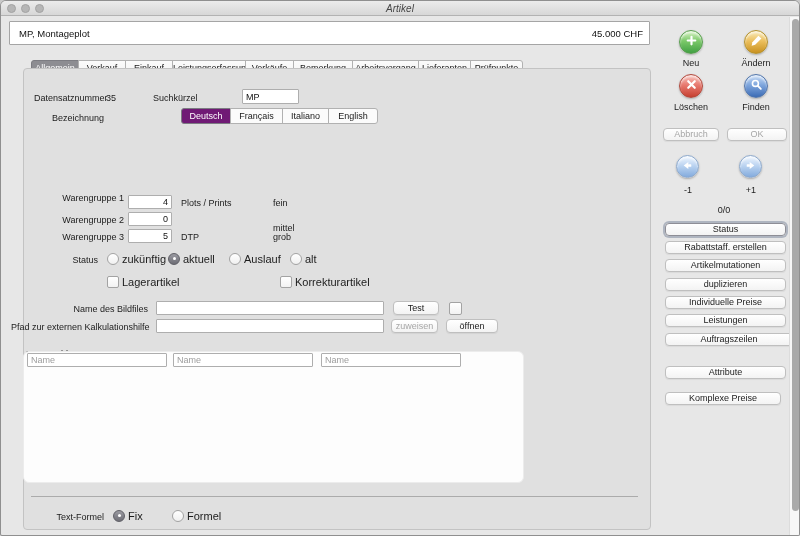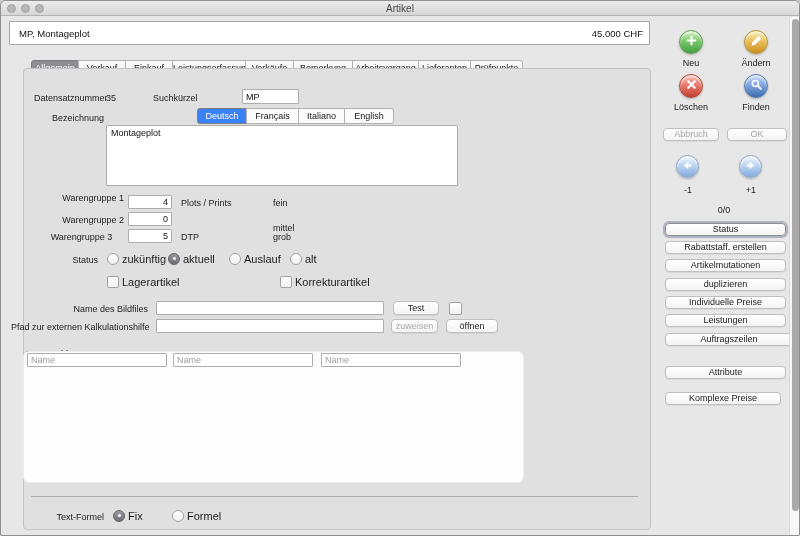--- a/index.html
+++ b/index.html
@@ -3,21 +3,21 @@
 <meta charset="utf-8">
 <style>
   * { margin:0; padding:0; box-sizing:border-box; }
   html,body { width:800px; height:536px; background:#c9c9c9; font-family:"Liberation Sans","DejaVu Sans",sans-serif; }
   .window { position:absolute; left:0; top:0; width:800px; height:536px; background:#e7e7e7;
             border:1px solid #8f8f8f; border-radius:6px 6px 2px 2px; overflow:hidden; }
   
   .titlebar { position:absolute; left:0; top:0; width:100%; height:15px;
               background:linear-gradient(#ececec,#d7d7d7); border-bottom:1px solid #b2b2b2; }
   .titlebar .title { position:absolute; left:0; right:0; top:0; text-align:center; font-size:10px;
-                     line-height:15px; color:#454545; }
+                     line-height:15px; color:#454545;font-style:italic; }
   .tl { position:absolute; top:3px; width:9px; height:9px; border-radius:50%;
         background:#b6b6b6; border:1px solid #a2a2a2; }
   .tl.c1{ left:6px; } .tl.c2{ left:20px; } .tl.c3{ left:34px; }
   
   .header-box { position:absolute; left:8px; top:20px; width:641px; height:24px; background:#fff;
                 border:1px solid #a5a5a5; border-radius:1px; display:flex; align-items:center;
                 justify-content:space-between; padding:0 6px 0 9px; font-size:9.5px; color:#111; }
   
   .tabs { position:absolute; left:30px; top:59px; height:17px; display:flex; }
   .tab { height:17px; background:linear-gradient(#fbfbfb,#f1f1f1); border:1px solid #b1b1b1;
@@ -33,21 +33,21 @@
          border-radius:1px; padding:1px 3px; font-family:inherit; outline:none; }
   .inp::placeholder { color:#9d9d9d; }
   .num { text-align:right; }
   textarea.inp { resize:none; padding:2px 4px; line-height:11px; }
   
   .lang-tabs { position:absolute; left:180px; top:107px; height:16px; display:flex; }
   .ltab { height:16px; background:#fbfbfb; border:1px solid #b1b1b1; margin-left:-1px;
           font-size:9px; color:#1a1a1a; text-align:center; line-height:14px; }
   .ltab:first-child { margin-left:0; border-radius:3px 0 0 3px; }
   .ltab:last-child { border-radius:0 3px 3px 0; }
-  .ltab.active { background:#3b82f6; border-color:#7c7c82; color:#fff;margin-left:16px; }
+  .ltab.active { background:#701a75; border-color:#7c7c82; color:#fff; }
   
   .opt { position:absolute; display:flex; align-items:center; gap:3px; height:13px; }
   .opt .t { font-size:11px; color:#1c1c1c; white-space:nowrap; }
   .radio { width:12px; height:12px; border-radius:50%; background:linear-gradient(#fff,#f0f0f0);
            border:1px solid #a3a3a3; position:relative; flex:none; }
   .radio.sel { background:linear-gradient(#9a9aa1,#6e6e76); border-color:#5f5f66; }
   .radio.sel::after { content:""; position:absolute; left:3.5px; top:3.5px; width:3px; height:3px;
                       border-radius:50%; background:#fff; }
   .checkbox { width:12px; height:12px; background:linear-gradient(#fff,#f2f2f2);
               border:1px solid #a3a3a3; border-radius:2px; flex:none; }
@@ -114,33 +114,32 @@
   <span class="lbl" style="left:152px;top:92px">Suchkürzel</span>
   <input class="inp" style="left: 241px; top: 88px; width: 57px; height: 15px;" value="MP">
 
   <span class="lbl" style="left:30px;top:112px;width:73px;text-align:right">Bezeichnung</span>
   <div class="lang-tabs">
     <div class="ltab active" style="width:50px">Deutsch</div>
     <div class="ltab" style="width:53px">Français</div>
     <div class="ltab" style="width:47px">Italiano</div>
     <div class="ltab" style="width:50px">English</div>
   </div>
-  <textarea class="inp" style="left: 105px; top: 124px; width: 352px; height: 61px;">Montageplot</textarea>
 
   <span class="lbl" style="left:38px;top:192px;width:85px;text-align:right">Warengruppe 1</span>
   <input class="inp num" style="left: 127px; top: 194px; width: 44px; height: 14px;" value="4">
   <span class="lbl" style="left:180px;top:197px">Plots / Prints</span>
   <span class="lbl" style="left:272px;top:197px">fein</span>
 
   <span class="lbl" style="left:38px;top:214px;width:85px;text-align:right">Warengruppe 2</span>
   <input class="inp num" style="left: 127px; top: 211px; width: 44px; height: 14px;" value="0">
   <span class="lbl" style="left:180px;top:214px"></span>
   <span class="lbl" style="left:272px;top:222px">mittel</span>
 
-  <span class="lbl" style="left:38px;top:231px;width:85px;text-align:center">Warengruppe 3</span>
+  <span class="lbl" style="left:38px;top:231px;width:85px;text-align:right">Warengruppe 3</span>
   <input class="inp num" style="left: 127px; top: 228px; width: 44px; height: 14px;" value="5">
   <span class="lbl" style="left:180px;top:231px">DTP</span>
   <span class="lbl" style="left:272px;top:231px">grob</span>
 
   <span class="lbl" style="left:60px;top:254px;width:37px;text-align:right">Status</span>
   <span class="opt" style="left:106px;top:251px">
     <span class="radio"></span>
     <span class="t">zukünftig</span>
   </span>
   <span class="opt" style="left:167px;top:251px">

